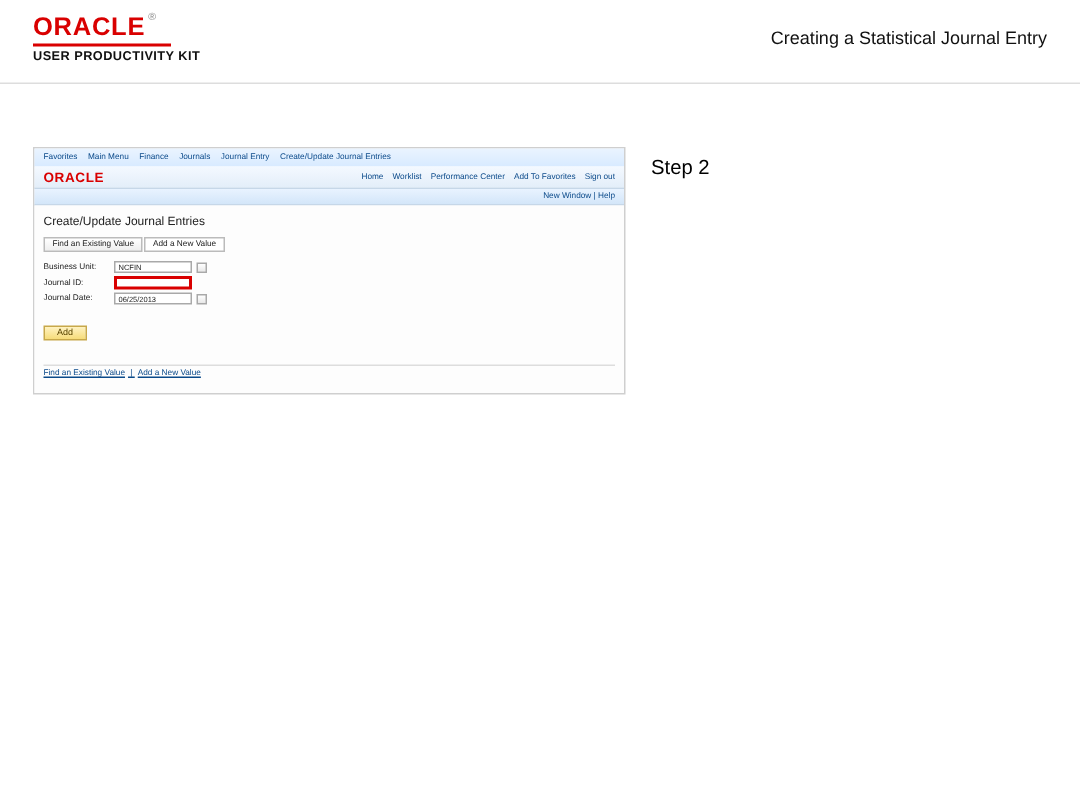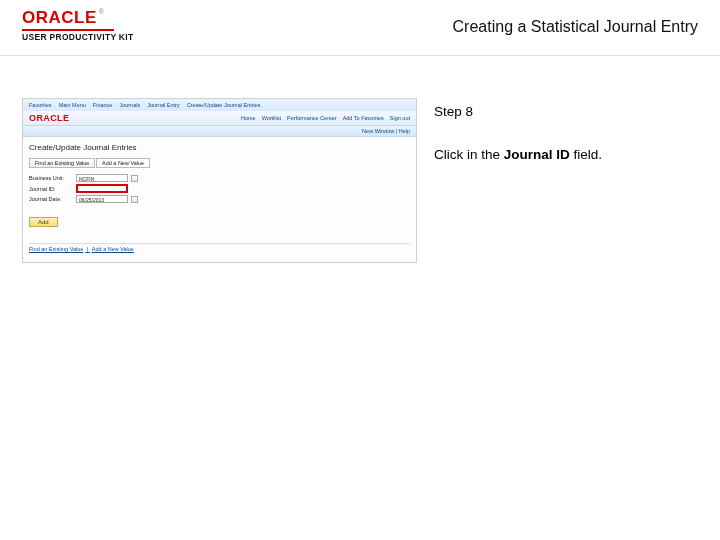--- a/index.html
+++ b/index.html
@@ -6,21 +6,21 @@
   html, body { width: 720px; height: 540px; font-family: Arial, Helvetica, sans-serif; background: #fff; color: #000; }
   .page { position: relative; width: 720px; height: 540px; }
 
   
   .topbar { position: absolute; left: 0; right: 0; top: 0; height: 56px; border-bottom: 1px solid #ddd; }
   .logo-block { position: absolute; left: 22px; top: 8px; }
   .oracle-word { color: #d90000; font-weight: 700; font-size: 17px; letter-spacing: 0.5px; font-family: Arial, sans-serif; }
   .oracle-tm { color: #888; font-size: 7px; vertical-align: top; margin-left: 2px; }
   .oracle-bar { width: 92px; height: 2px; background: #d90000; margin-top: 1px; }
   .upk { font-size: 8.5px; letter-spacing: 0.3px; margin-top: 1px; color: #111; font-weight: bold; }
-  .page-title { position: absolute; right: 22px; top: 18px; font-size: 16px; color: #111; }
+  .page-title { position: absolute; right: 22px; top: 18px; font-size: 12px; color: #111; }
 
   
   .left-col { position: absolute; left: 22px; top: 98px; width: 395px; }
   .right-col { position: absolute; left: 434px; top: 102px; width: 264px; font-size: 13.5px; line-height: 1.55; }
   .right-col .step-label { margin-bottom: 22px; }
 
   
   .shot { width: 395px; border: 1px solid #cfcfcf; background: #fff; font-size: 6px; color: #222; }
   .shot .nav { background: linear-gradient(#eaf4ff, #d8eaff); padding: 3px 6px; display: flex; gap: 7px; align-items: center; }
   .shot .nav span { color: #0b4a8a; font-size: 5.5px; white-space: nowrap; }
@@ -51,24 +51,21 @@
       <div>
         <span class="oracle-word">ORACLE</span><span class="oracle-tm">®</span>
       </div>
       <div class="oracle-bar"></div>
       <div class="upk">USER PRODUCTIVITY KIT</div>
     </div>
     <div class="page-title">Creating a Statistical Journal Entry</div>
   </div>
 
   <div class="right-col">
-    <div class="step-label">Step 8</div>
-    <div>
-      <span>Click in the </span><b>Journal ID</b><span> field.</span>
-    </div>
+    <div class="step-label">Step 2</div>
   </div>
 
   <div class="left-col">
     <div class="shot">
 
       <div class="nav">
         <span>Favorites</span>
         <span>Main Menu</span>
         <span>Finance</span>
         <span>Journals</span>

